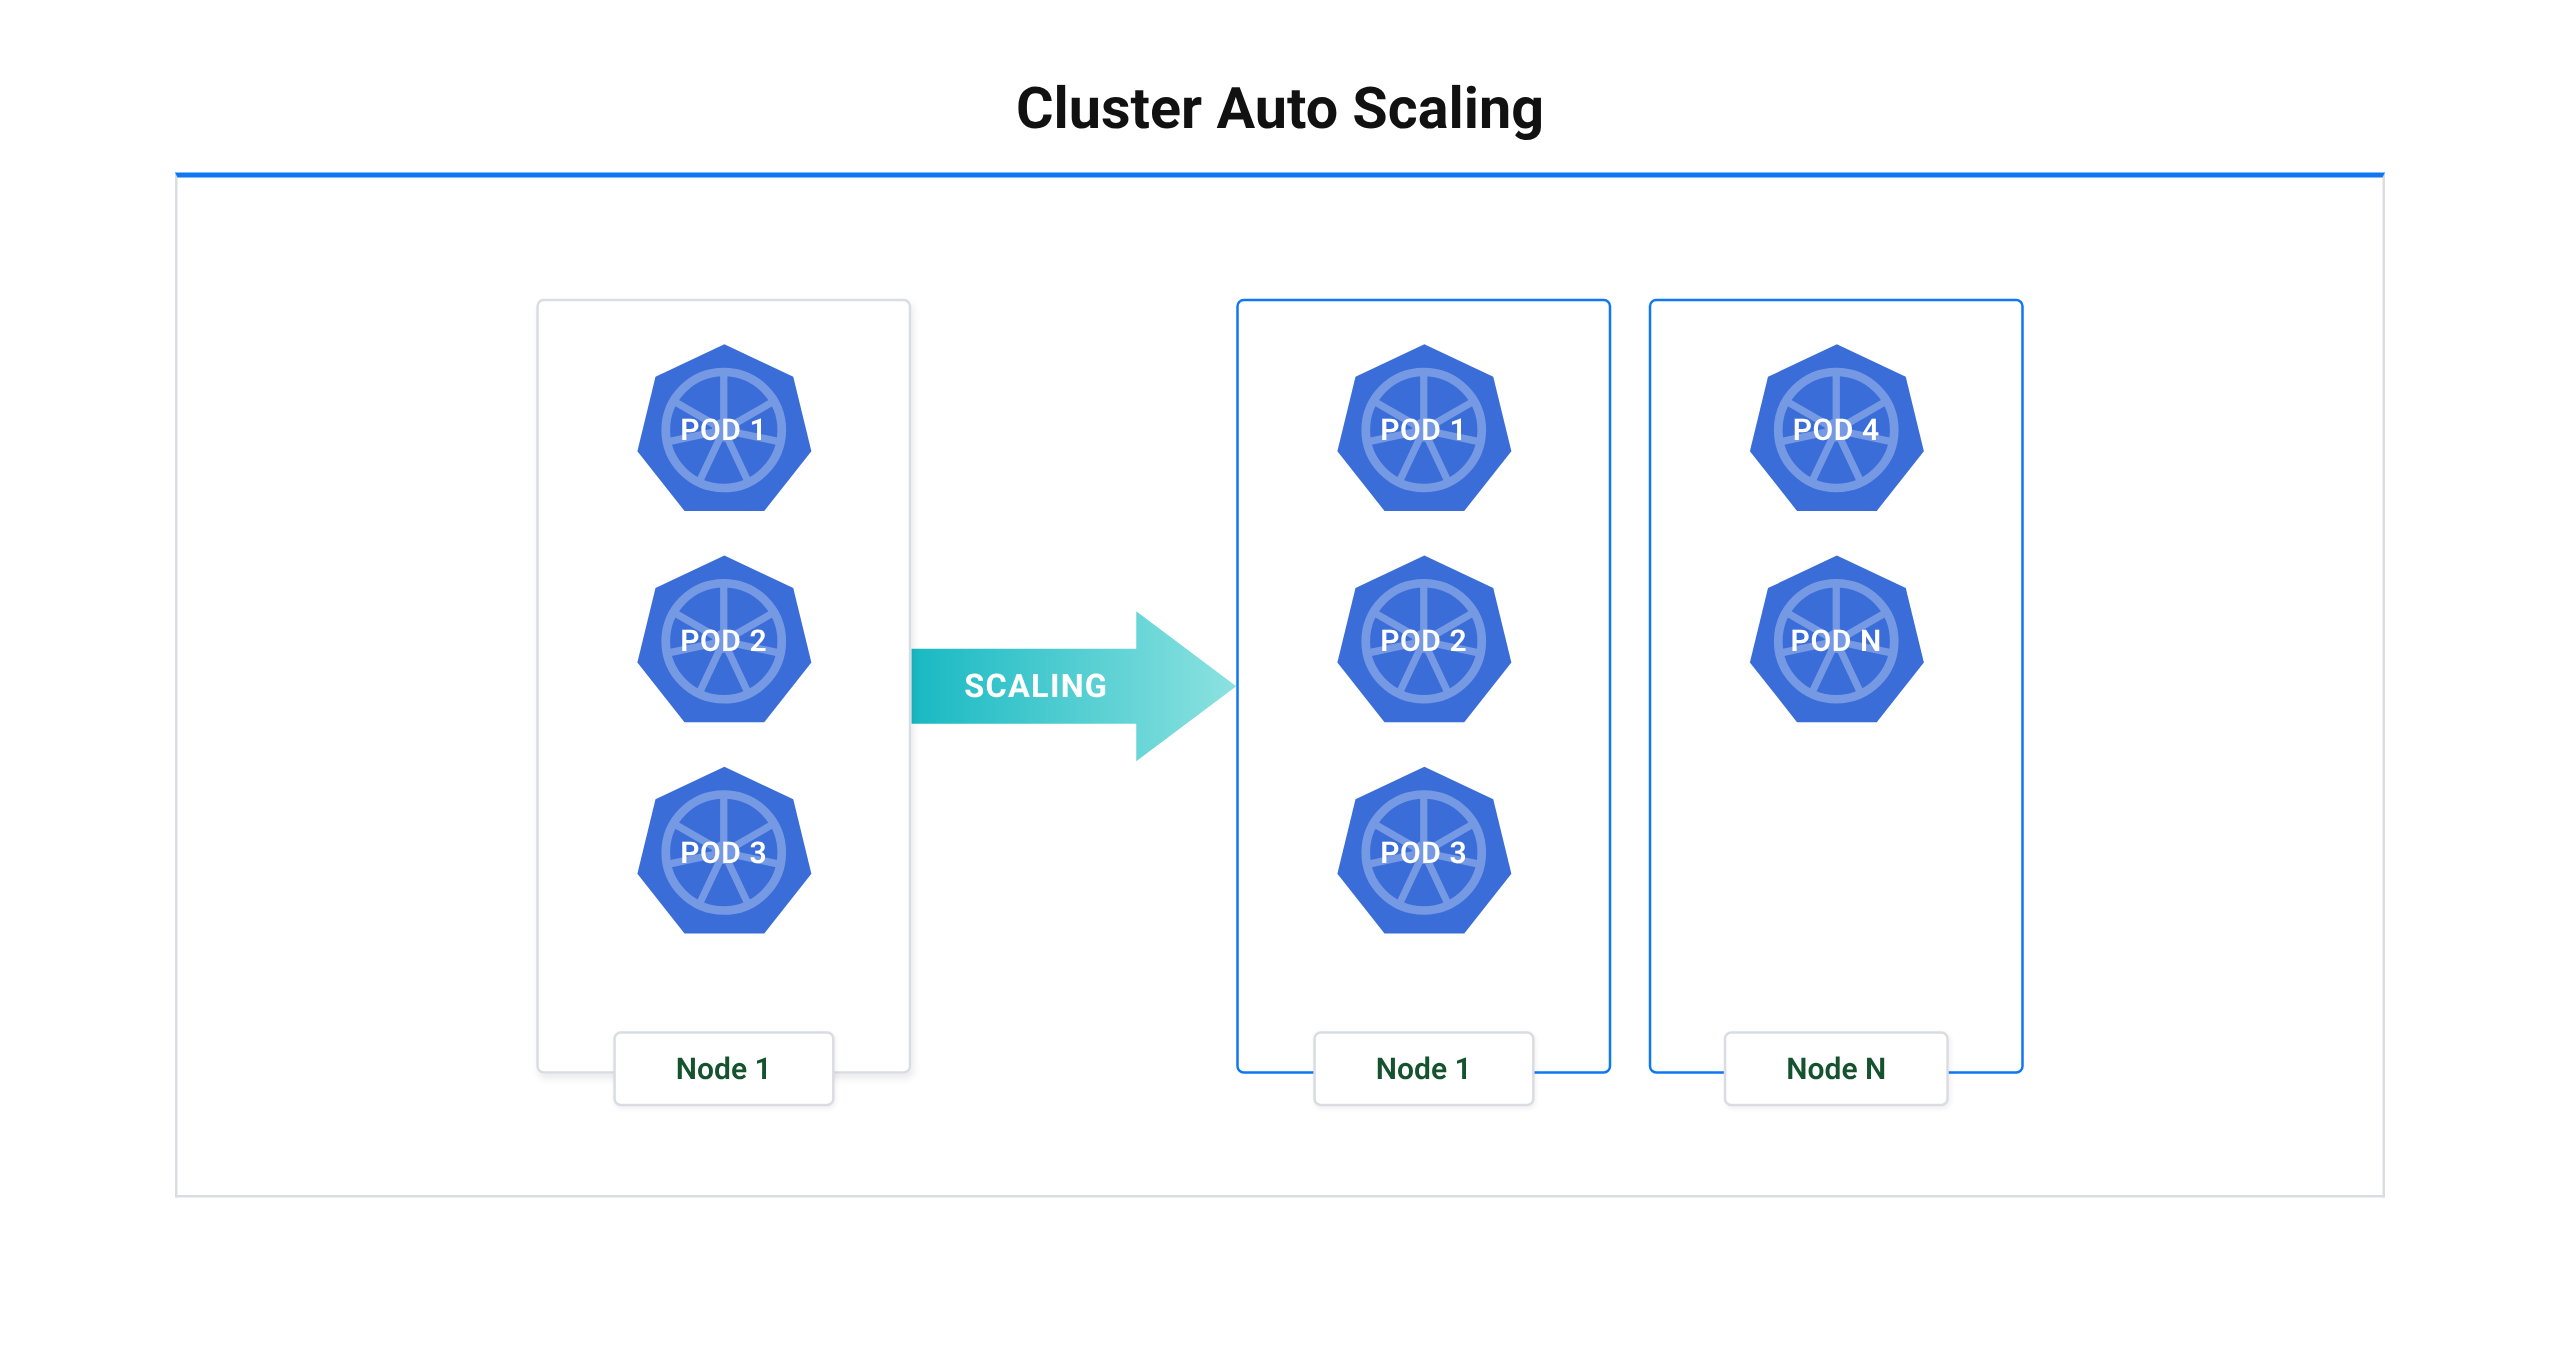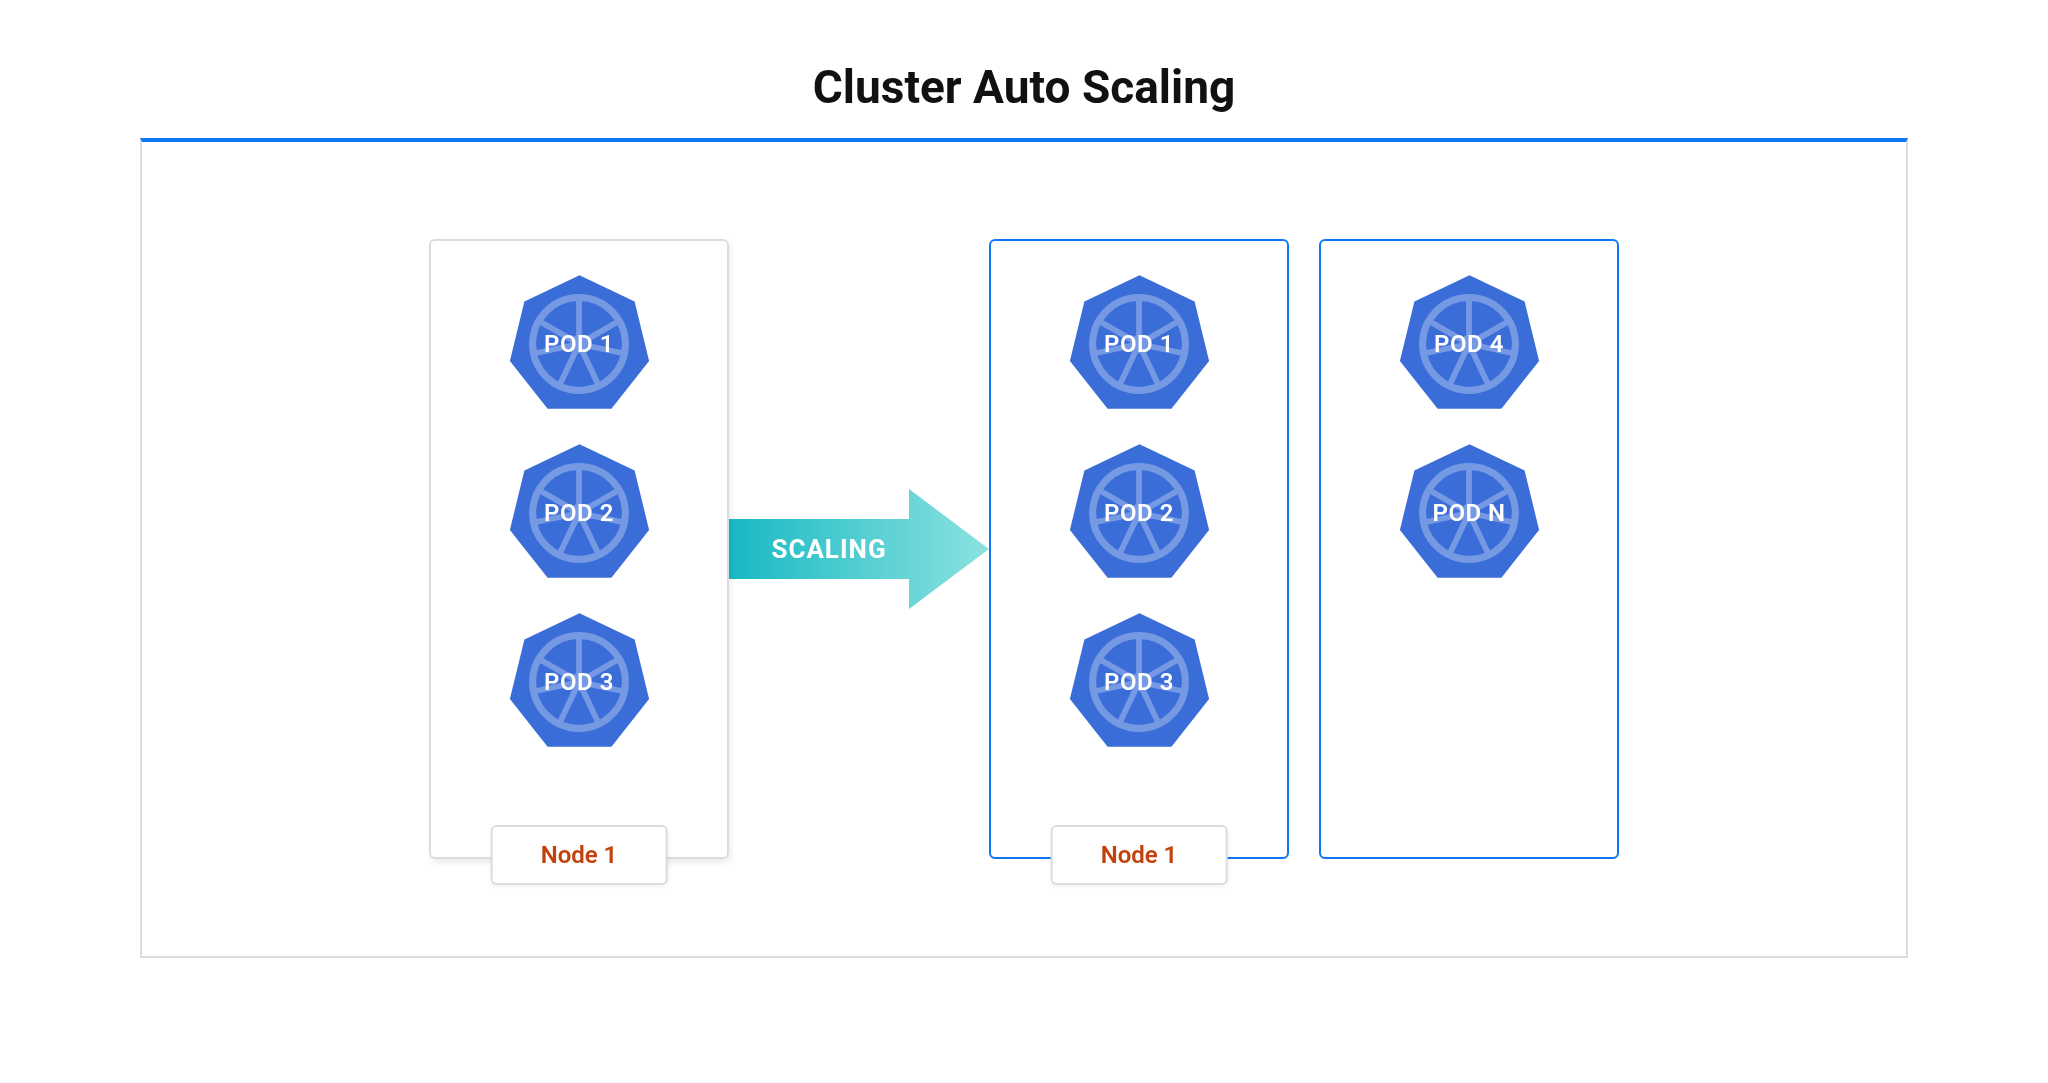--- a/index.html
+++ b/index.html
@@ -49,21 +49,21 @@
     position: absolute;
     bottom: -28px;
     left: 50%;
     transform: translateX(-50%);
     background: #fff;
     border: 2px solid #d9dde2;
     border-radius: 6px;
     padding: 14px 48px;
     font-size: 24px;
     font-weight: 600;
-    color: #c2410c;
+    color: #14532d;
     white-space: nowrap;
     box-shadow: 1px 2px 4px rgba(0,0,0,0.06);
   }
   .pod {
     position: relative;
     width: 145px;
     height: 145px;
     display: flex;
     align-items: center;
     justify-content: center;
@@ -286,17 +286,18 @@
               <line x1="50" y1="50" x2="83" y2="31"></line>
             <line x1="50" y1="50" x2="88" y2="58"></line>
               <line x1="50" y1="50" x2="67" y2="86"></line>
             <line x1="50" y1="50" x2="33" y2="86"></line>
               <line x1="50" y1="50" x2="12" y2="58"></line>
             <line x1="50" y1="50" x2="17" y2="31"></line>
           </g>
         </svg>
         <span class="pod-label">POD N</span>
       </div>
+      <div class="node-label">Node N</div>
     </div>
 
   </div>
 
 </div>
 
 </body></html>

